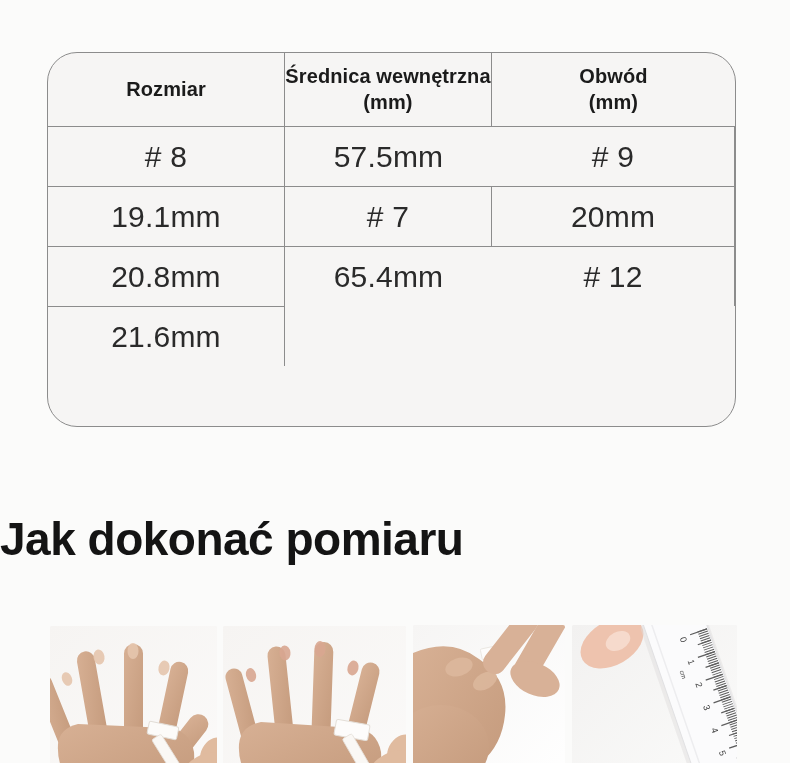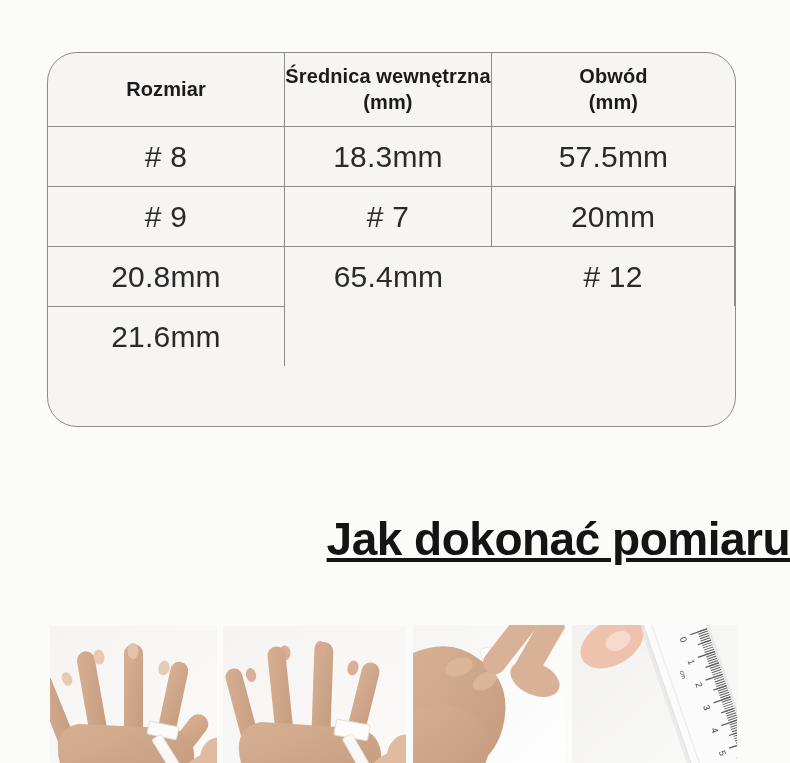--- a/index.html
+++ b/index.html
@@ -31,22 +31,22 @@
   .tcell.hdr {
     border-top:none;
     font-size:20px; font-weight:600; color:#1b1b1b; line-height:1.28;
     letter-spacing:0.1px;
   }
   .tcell.colA, .tcell.colB { border-right:1px solid #8c8c8c; }
 
   
   .section-title {
     position:absolute; left:0; top:468px; width:790px;
-    text-align:right;
-    font-size:46px; font-weight:700; letter-spacing:-0.5px; color:#141414;text-decoration:underline;
+    text-align:left;
+    font-size:46px; font-weight:700; letter-spacing:-0.5px; color:#141414;
   }
 
   
   .photo {
     position:absolute; top:582px; height:163px;
     border-radius:2px; overflow:hidden; background:#f5f3f2;
   }
   .photo svg { display:block; width:100%; height:100%; }
   .photo-1 { left:50px;  width:167px; }
   .photo-2 { left:223px; width:183px; }
@@ -66,24 +66,24 @@
     <div class="tcell hdr colB">
       <span>Średnica wewnętrzna</span>
       <span>(mm)</span>
     </div>
     <div class="tcell hdr">
       <span>Obwód</span>
       <span>(mm)</span>
     </div>
 
     <div class="tcell colA"># 8</div>
-    <div class="tcell colB">18.3mm</div>
     <div class="tcell">57.5mm</div>
 
     <div class="tcell colA"># 9</div>
+    <div class="tcell colB">19.1mm</div>
 
     <div class="tcell colA"># 7</div>
     <div class="tcell colB">20mm</div>
 
     <div class="tcell colB">20.8mm</div>
     <div class="tcell">65.4mm</div>
 
     <div class="tcell colA"># 12</div>
     <div class="tcell colB">21.6mm</div>
   </div>

